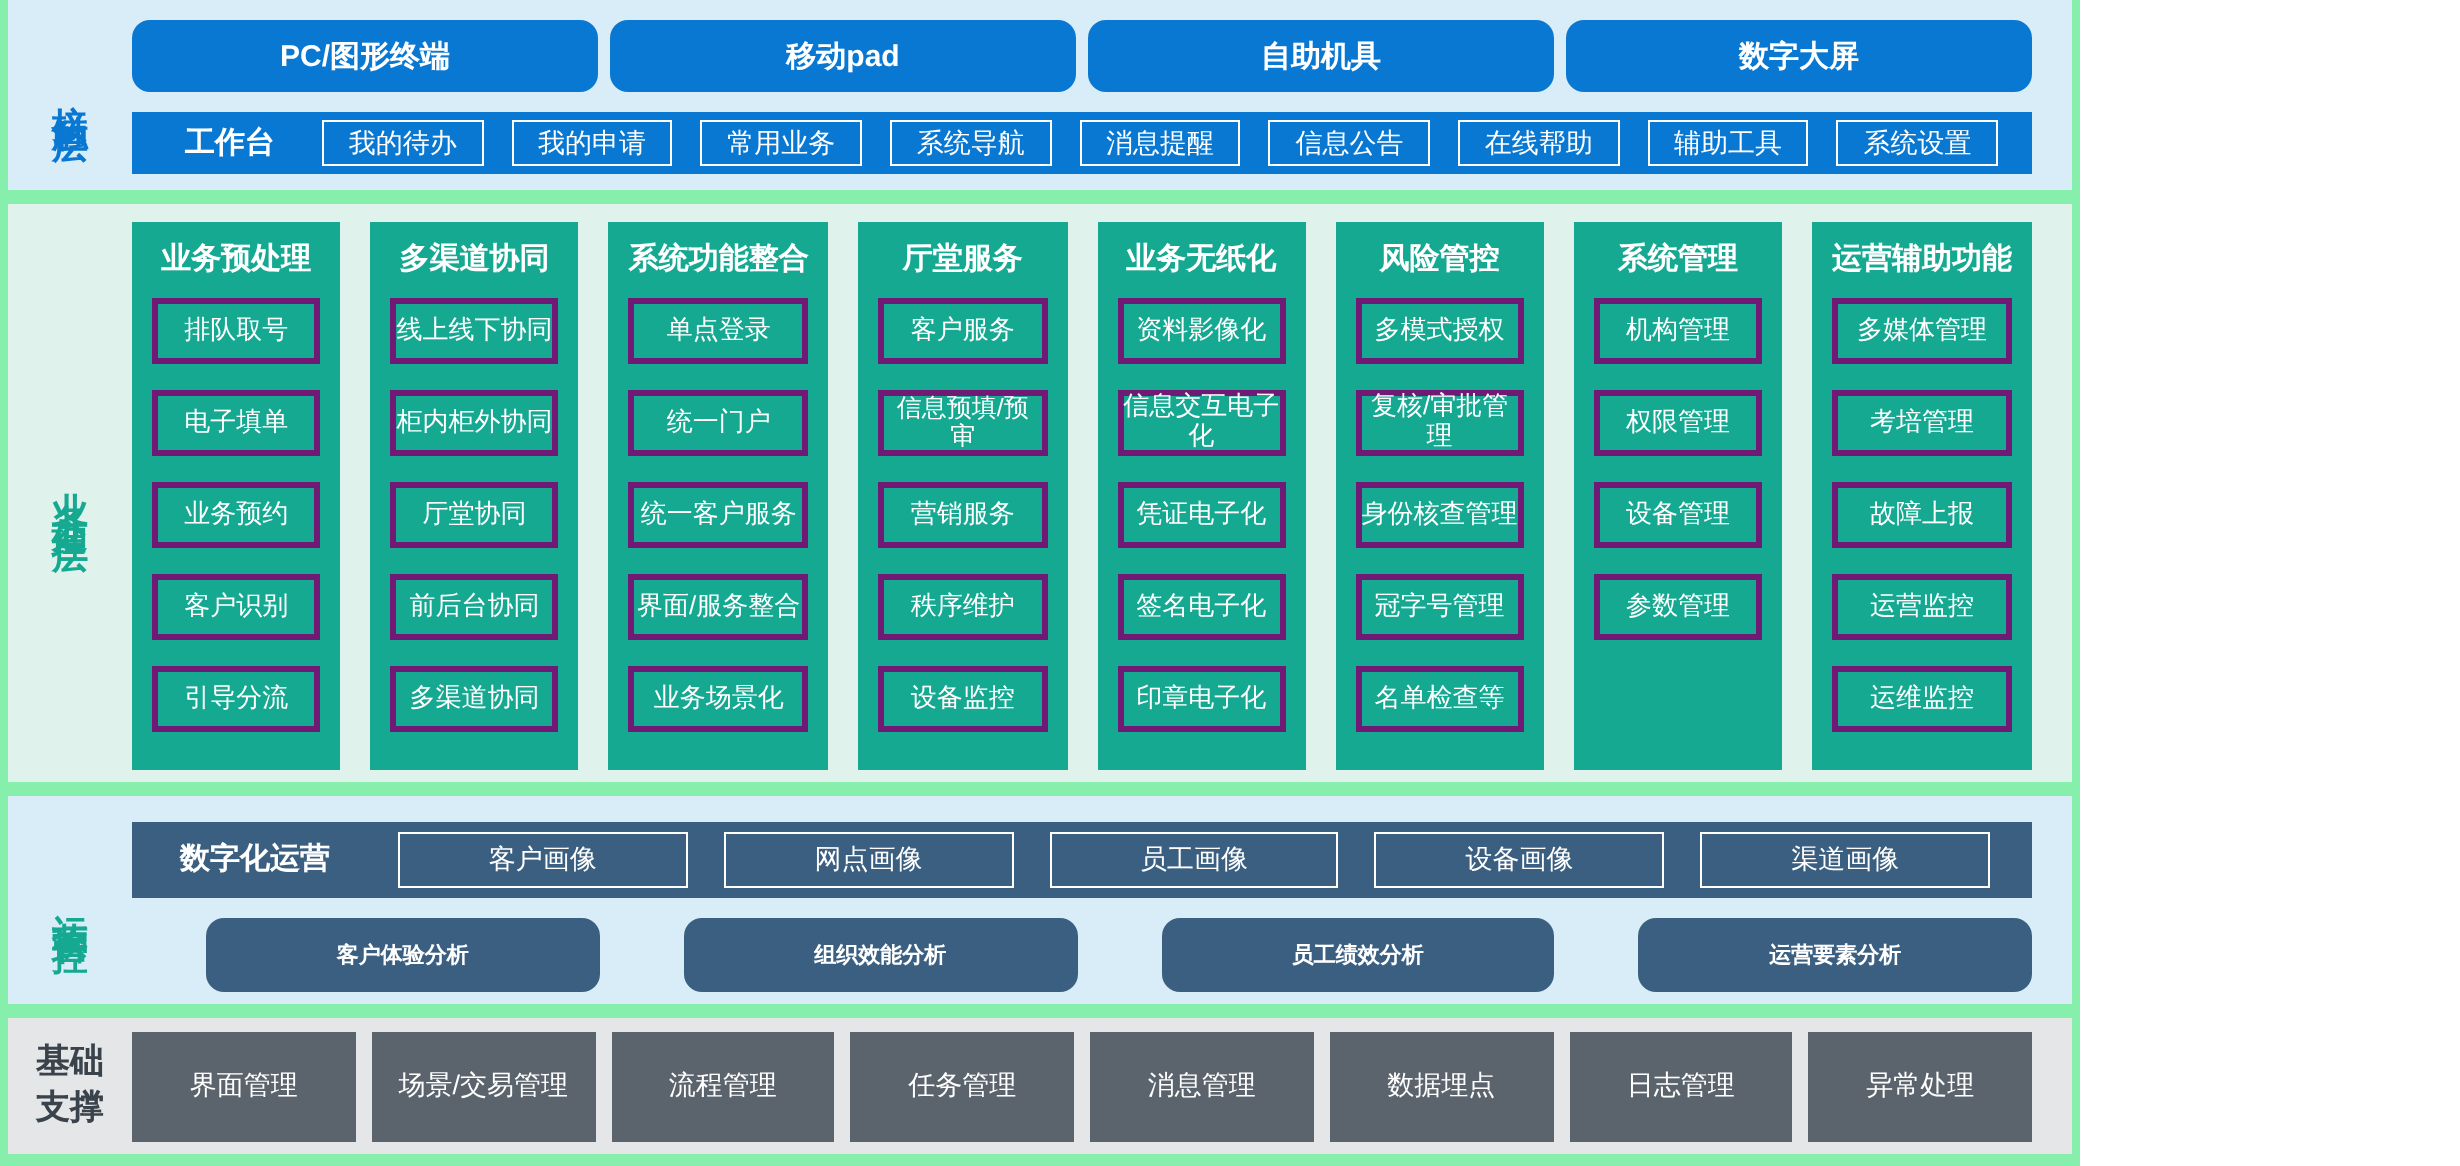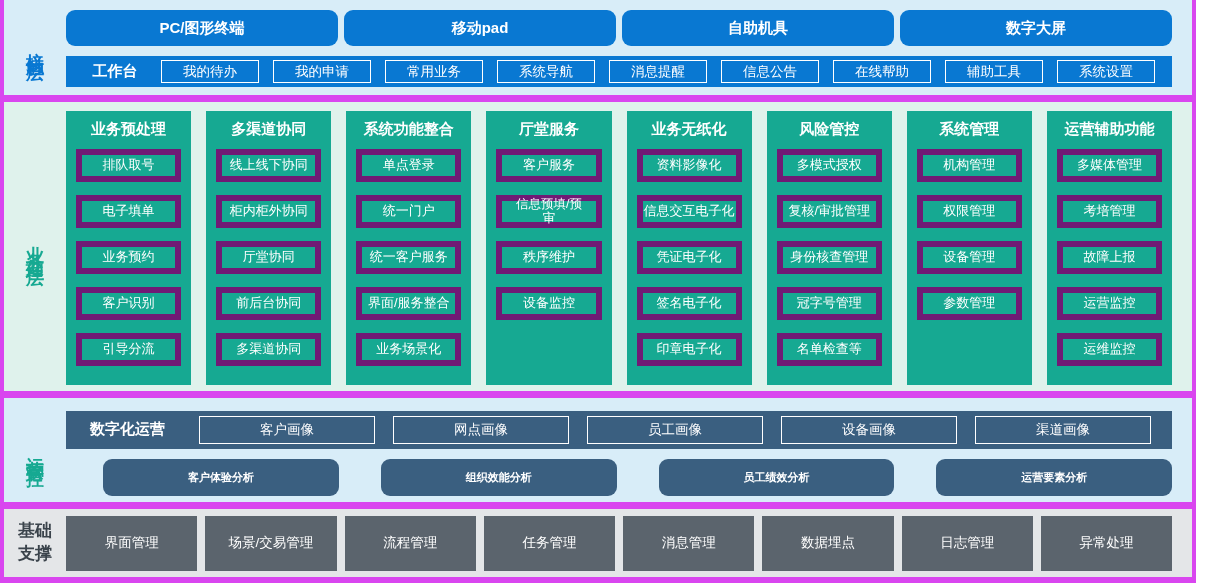--- a/index.html
+++ b/index.html
@@ -2,21 +2,21 @@
 <html style="--accent-blue: #0978d2; --teal: #16a992; --slate-blue: #3a5f80; --steel-gray: #5b646d; --band-blue: #d8edf8; --band-green: #dff2ec; --band-gray: #e4e6e8; --label-dark: #3a434b;"><head>
 <meta charset="utf-8">
 <style>
   :root{
     --accent-blue:#0978d2; --teal:#16a992; --slate-blue:#3a5f80; --steel-gray:#5b646d;
     --band-blue:#d8edf8; --band-green:#dff2ec; --band-gray:#e4e6e8; --label-dark:#3a434b;
   }
   *{box-sizing:border-box;margin:0;padding:0;}
   html,body{background:#fff;}
   body{font-family:"Liberation Sans","DejaVu Sans",sans-serif;}
-  .page{width:1196px;height:583px;background:#d946ef;padding:0 4px;display:flex;flex-direction:column;}
+  .page{width:1040px;height:583px;background:#86efac;padding:0 4px;display:flex;flex-direction:column;}
 
   .band{display:flex;width:100%;}
   .band + .band{margin-top:7px;}
   .band-contact{height:97px;background:var(--band-blue);}
   .band-business{height:289px;background:var(--band-green);}
   .band-ops{height:106px;background:var(--band-blue);}
   .band-foundation{height:70px;background:var(--band-gray);margin-bottom:6px;}
 
   .gutter{width:62px;flex:0 0 62px;display:flex;align-items:center;justify-content:center;}
   .v-label{writing-mode:vertical-rl;text-orientation:upright;font-weight:bold;font-size:18px;letter-spacing:6px;line-height:1;}
@@ -30,21 +30,21 @@
   .terminal-row{display:flex;gap:6px;margin-top:10px;}
   .terminal-btn{flex:1;height:36px;background:var(--accent-blue);border-radius:9px;color:#fff;font-weight:bold;font-size:15px;display:flex;align-items:center;justify-content:center;}
   .workbench-bar{margin-top:10px;height:31px;background:var(--accent-blue);display:flex;align-items:center;padding:0 10px;border-radius:0;}
   .workbench-title{color:#fff;font-weight:bold;font-size:15px;flex:0 0 78px;text-align:center;}
   .wb-chip{flex:1;height:23px;margin:0 7px;border:1px solid #fff;color:#fff;font-size:13.5px;display:flex;align-items:center;justify-content:center;white-space:nowrap;}
 
   
   .columns{flex:1;display:flex;gap:15px;padding:9px 0 8px 0;}
   .biz-col{flex:1;background:var(--teal);display:flex;flex-direction:column;padding:0 10px 6px 10px;}
   .col-header{height:38px;color:#fff;font-weight:bold;font-size:15px;display:flex;align-items:center;justify-content:center;white-space:nowrap;}
-  .col-chip{height:33px;margin-bottom:13px;border:6px solid #701a75;color:#fff;font-size:13px;display:flex;align-items:center;justify-content:center;text-align:center;line-height:1.15;}
+  .col-chip{height:33px;margin-bottom:13px;border:3px solid #701a75;color:#fff;font-size:13px;display:flex;align-items:center;justify-content:center;text-align:center;line-height:1.15;}
   .col-chip.two-line span{display:inline-block;width:66px;font-size:12.5px;}
 
   
   .digital-bar{margin-top:13px;height:38px;background:var(--slate-blue);display:flex;align-items:center;padding:0 12px;}
   .digital-title{color:#fff;font-weight:bold;font-size:15px;flex:0 0 112px;padding-left:12px;}
   .dg-chip{flex:1;height:28px;margin:4px 9px;border:1px solid #fff;color:#fff;font-size:13.5px;display:flex;align-items:center;justify-content:center;}
   .analysis-row{margin-top:10px;display:flex;gap:5px;}
   .analysis-btn{flex:1;height:37px;background:var(--slate-blue);border-radius:9px;color:#fff;font-weight:bold;font-size:11px;display:flex;align-items:center;justify-content:center;margin-left:37px;}
 
   
@@ -115,20 +115,21 @@
           <div class="col-chip">界面/服务整合</div>
           <div class="col-chip">业务场景化</div>
         </div>
 
         <div class="biz-col">
           <div class="col-header">厅堂服务</div>
           <div class="col-chip">客户服务</div>
           <div class="col-chip two-line">
               <span>信息预填/预审</span>
             </div>
+          <div class="col-chip">营销服务</div>
           <div class="col-chip">秩序维护</div>
           <div class="col-chip">设备监控</div>
         </div>
 
         <div class="biz-col">
           <div class="col-header">业务无纸化</div>
           <div class="col-chip">资料影像化</div>
           <div class="col-chip">信息交互电子化</div>
           <div class="col-chip">凭证电子化</div>
           <div class="col-chip">签名电子化</div>

